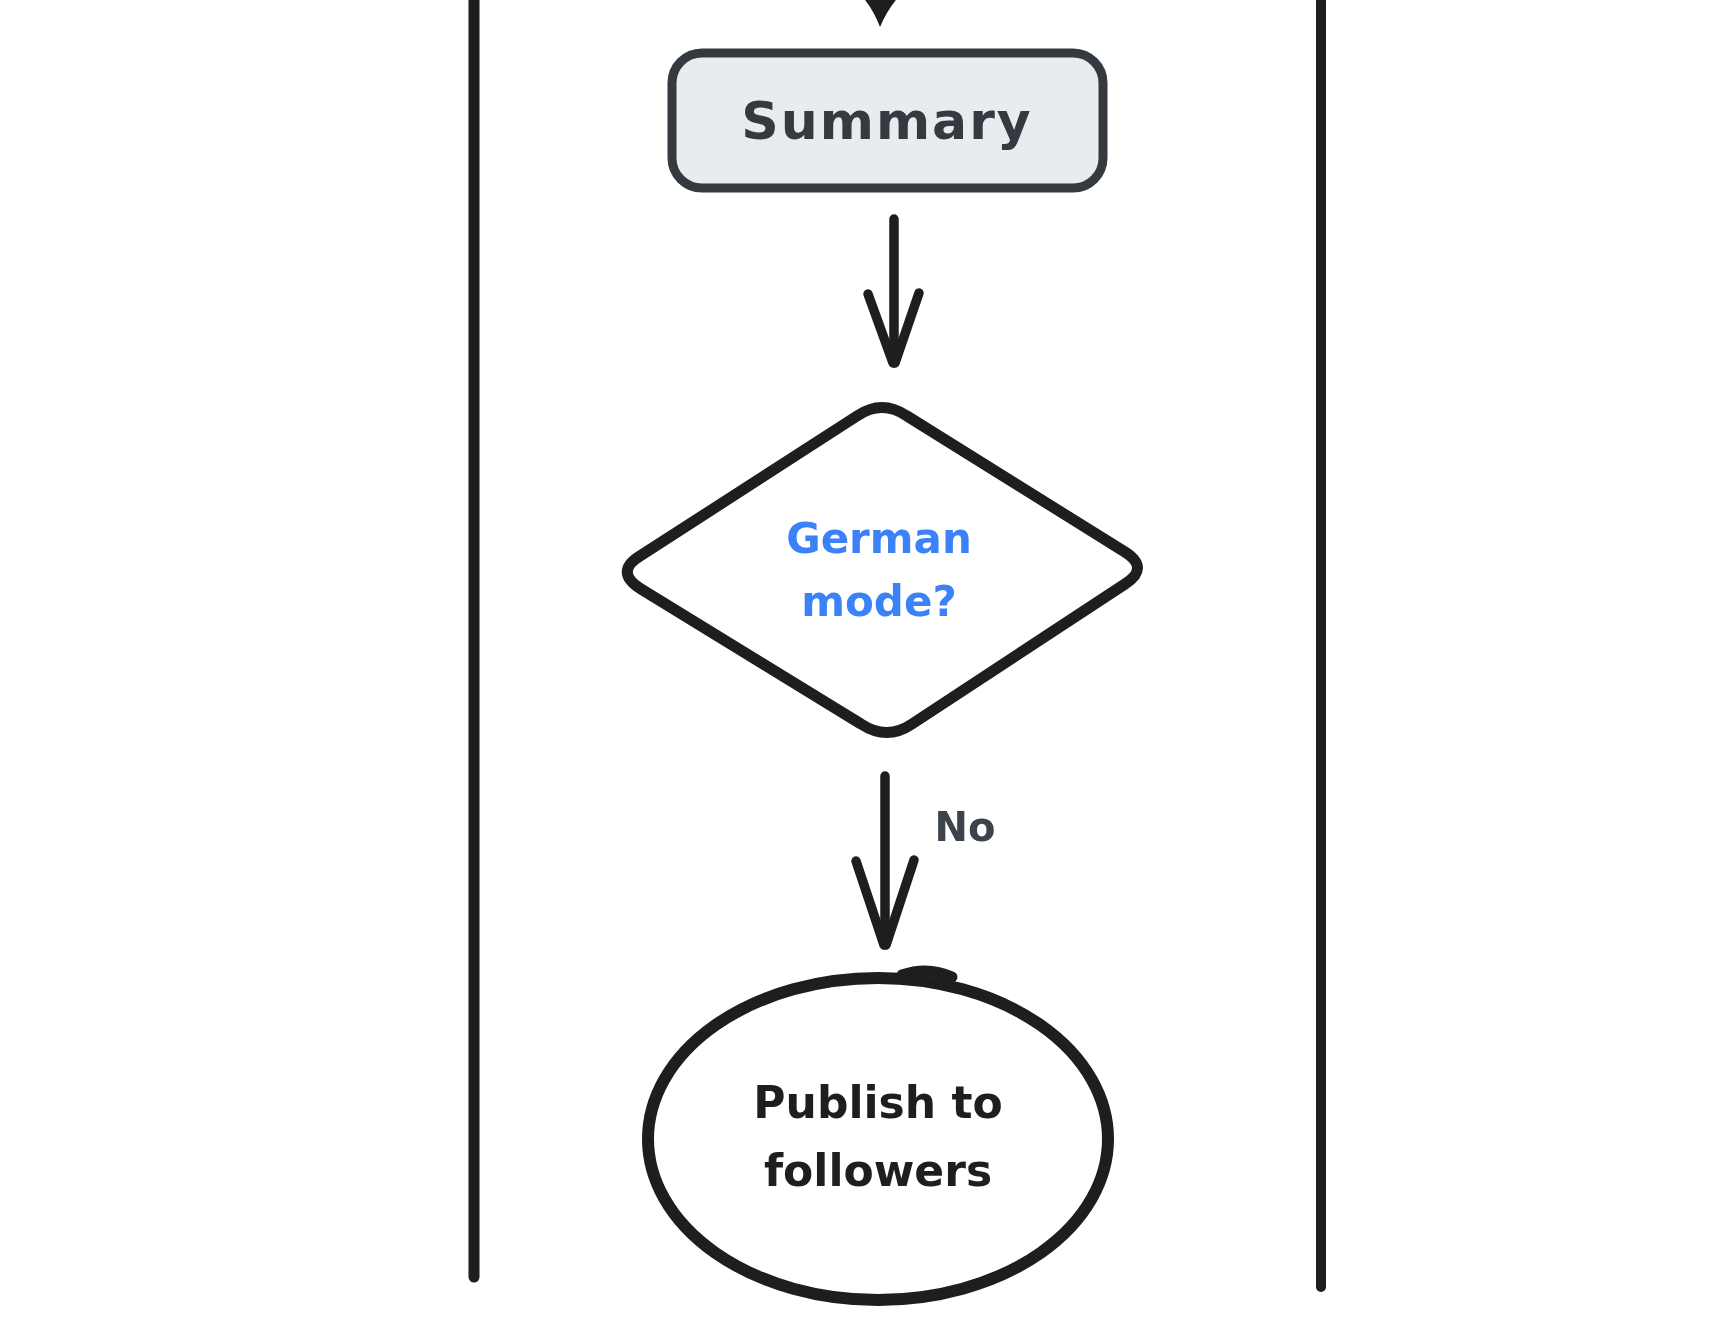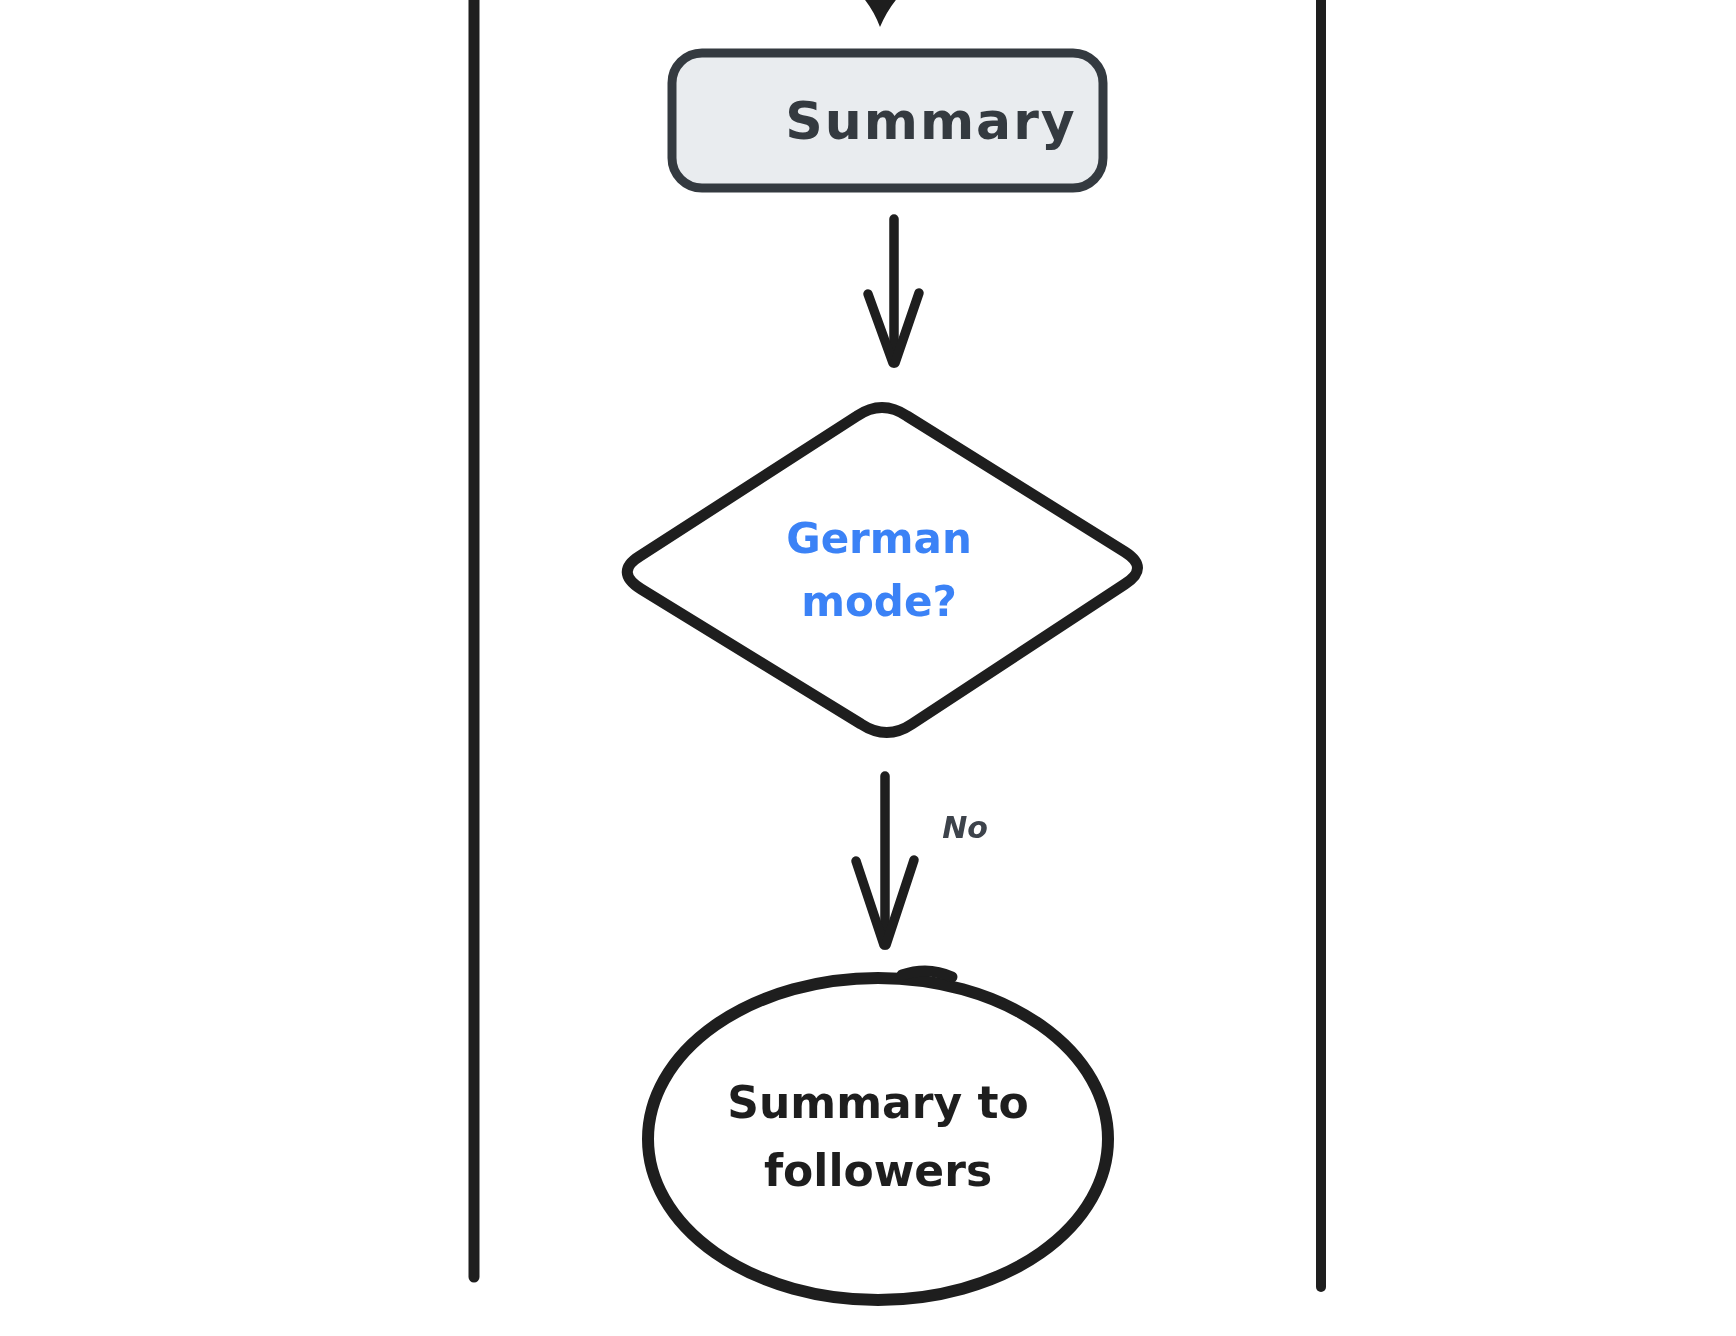--- a/index.html
+++ b/index.html
@@ -30,21 +30,20 @@
     white-space: normal;
     pointer-events: none;
   }
   .label-summary {
     left: 887px;
     top: 121px;
     width: 420px;
     font-size: 52px;
     letter-spacing: 2px;
     color: #343a40;
-    margin-left: 44px;
   }
   .label-decision {
     left: 879px;
     top: 570px;
     width: 280px;
     font-size: 42px;
     line-height: 1.5;
     color: #3b82f6;
   }
   .label-publish {
@@ -52,22 +51,21 @@
     top: 1137px;
     width: 330px;
     font-size: 44px;
     line-height: 1.55;
     color: #1e1e1e;
   }
   .label-no {
     left: 965px;
     top: 827px;
     width: 140px;
-    font-size: 30px;
-    font-style: italic;
+    font-size: 40px;
     color: #3d434b;
   }
 </style>
 </head>
 <body>
 
 <div class="canvas">
 
   <svg class="shapes" viewBox="0 0 1736 1336" xmlns="http://www.w3.org/2000/svg">
 
@@ -97,15 +95,15 @@
 
     <path d="M 902 975 Q 928 966 952 977" stroke="#1e1e1e" stroke-width="11" stroke-linecap="round" fill="none"></path>
   </svg>
 
   <div class="label label-summary">Summary</div>
 
   <div class="label label-decision">German mode?</div>
 
   <div class="label label-no">No</div>
 
-  <div class="label label-publish">Summary to followers</div>
+  <div class="label label-publish">Publish to followers</div>
 
 </div>
 
 </body></html>

